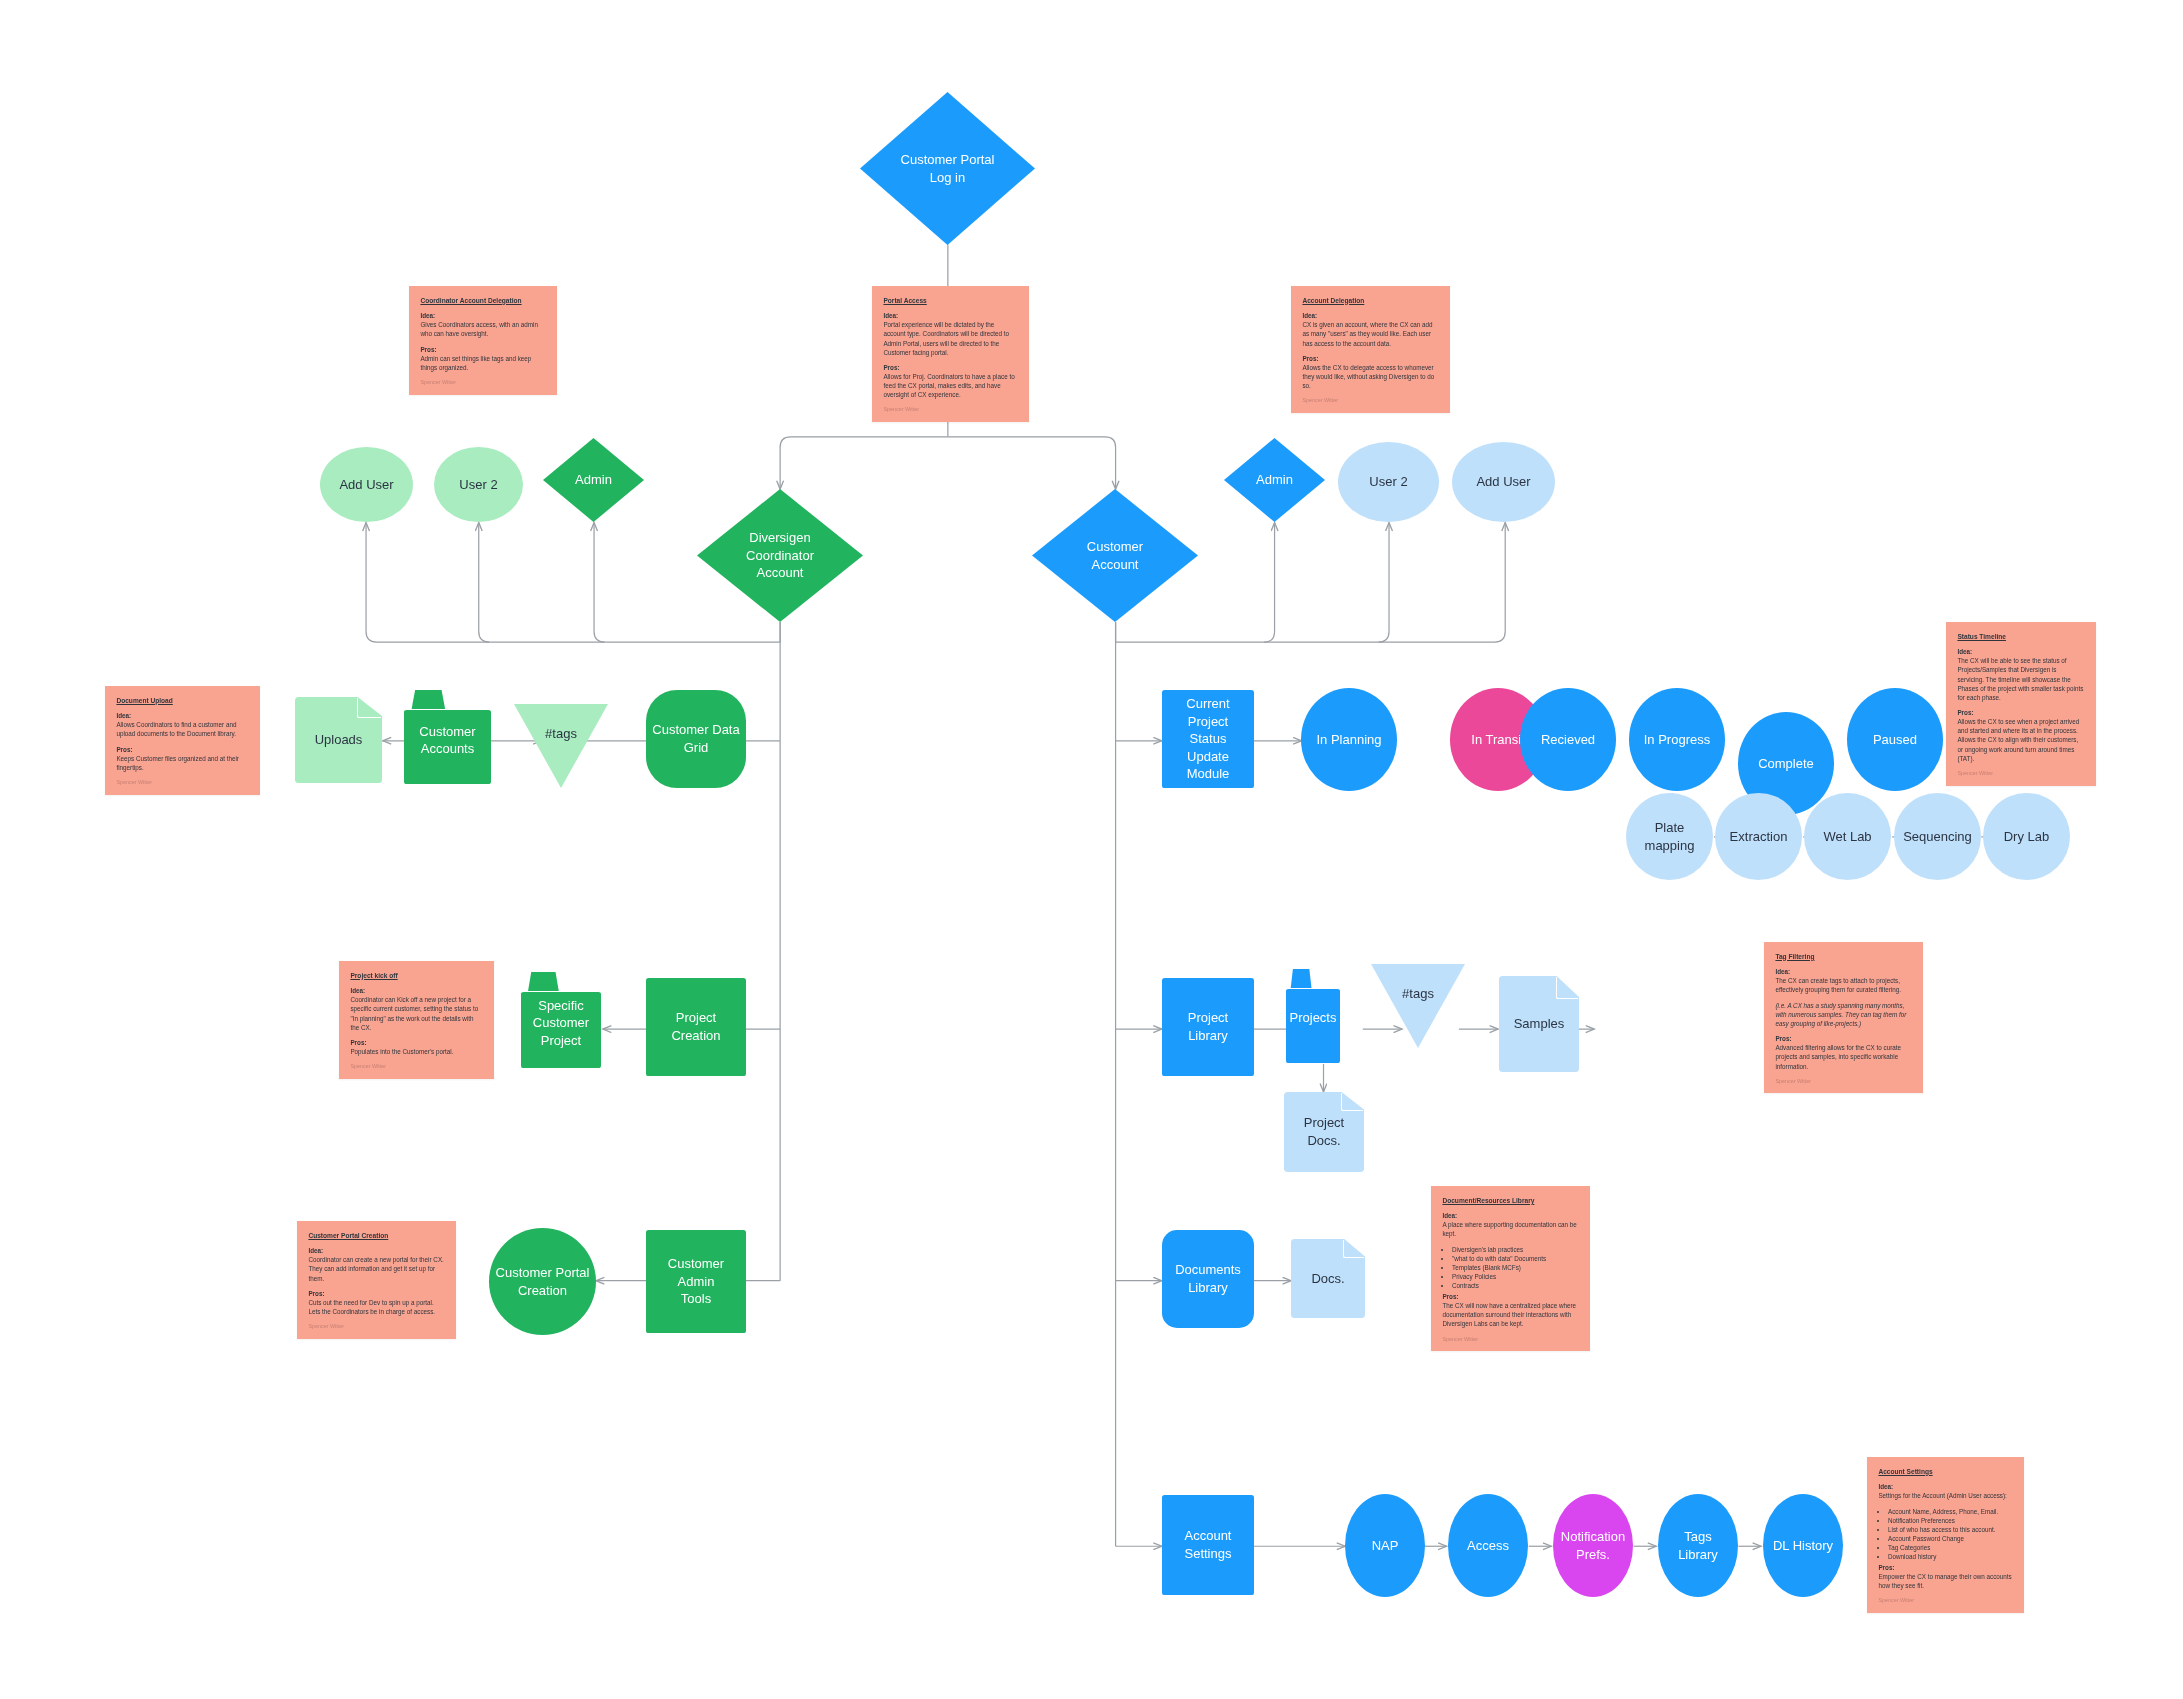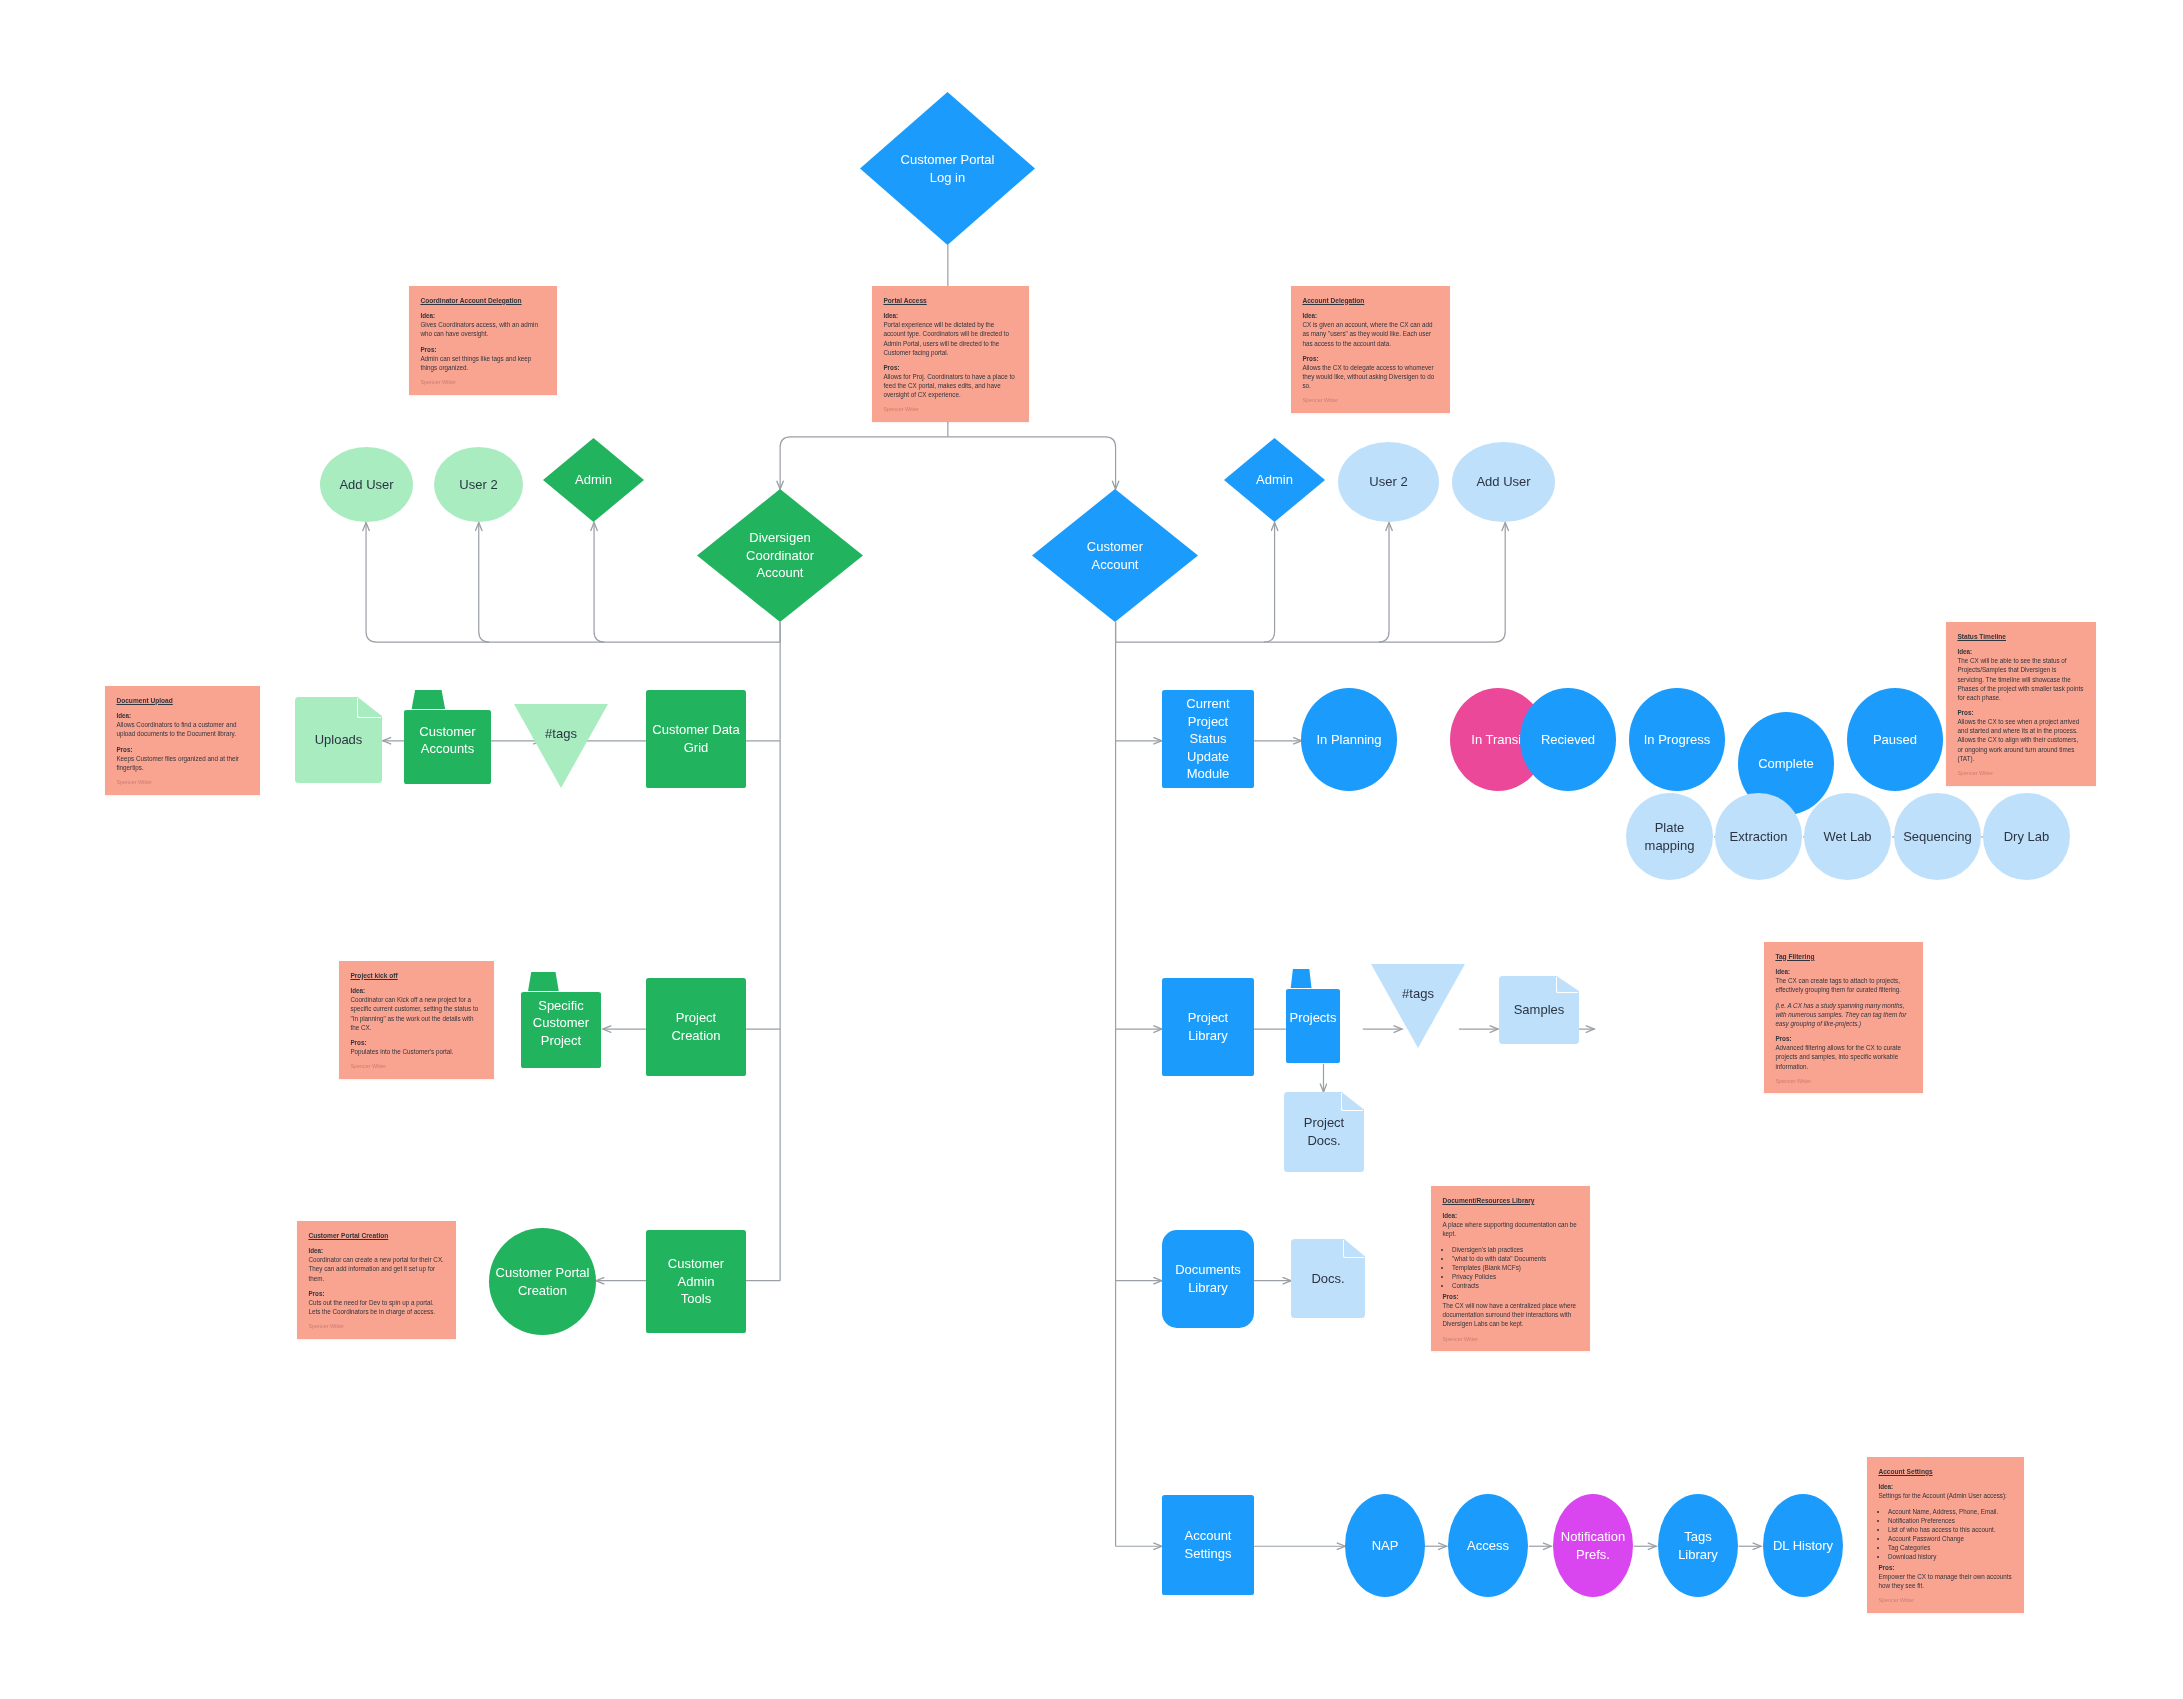--- a/index.html
+++ b/index.html
@@ -254,21 +254,21 @@
   <div class="node shape-folder" style="left:404px; top:690px; width:87px; height:94px;">
     <span class="fold-tab" style="background:#22b35e;"></span>
     <span class="fold-body" style="background:#22b35e;"></span>
     <span class="lbl">Customer
 Accounts</span>
   </div>
   <div class="node shape-triangle dark-text" style="left:514px; top:704px; width:94px; height:84px;">
     <span class="tri-bg" style="background:#a9ecc0;"></span>
     <span class="lbl">#tags</span>
   </div>
-  <div class="node shape-rect" style="left:646px; top:690px; width:100px; height:98px; background:#22b35e;">
+  <div class="node shape-rect" style="left:646px; top:690px; width:100px; height:98px; background:#22b35e;border-radius:31px;">
     <span class="lbl">Customer Data Grid</span>
   </div>
 
   <div class="node shape-folder" style="left:521px; top:972px; width:80px; height:96px;">
     <span class="fold-tab" style="background:#22b35e;"></span>
     <span class="fold-body" style="background:#22b35e;"></span>
     <span class="lbl">Specific
 Customer
 Project</span>
   </div>
@@ -331,21 +331,21 @@
   </div>
   <div class="node shape-folder" style="left:1286px; top:969px; width:54px; height:94px;">
     <span class="fold-tab" style="background:#1b9cfc;"></span>
     <span class="fold-body" style="background:#1b9cfc;"></span>
     <span class="lbl">Projects</span>
   </div>
   <div class="node shape-triangle dark-text" style="left:1371px; top:964px; width:94px; height:84px;">
     <span class="tri-bg" style="background:#bfe0fb;"></span>
     <span class="lbl">#tags</span>
   </div>
-  <div class="node shape-doc dark-text" style="left:1499px; top:976px; width:80px; height:68px;">
+  <div class="node shape-doc dark-text" style="left:1499px; top:976px; width:80px; height:96px;">
     <span class="doc-bg" style="background:#bfe0fb;"></span>
     <span class="doc-corner"></span>
     <span class="lbl">Samples</span>
   </div>
   <div class="node shape-doc dark-text" style="left:1284px; top:1092px; width:80px; height:80px;">
     <span class="doc-bg" style="background:#bfe0fb;"></span>
     <span class="doc-corner"></span>
     <span class="lbl">Project Docs.</span>
   </div>
 

